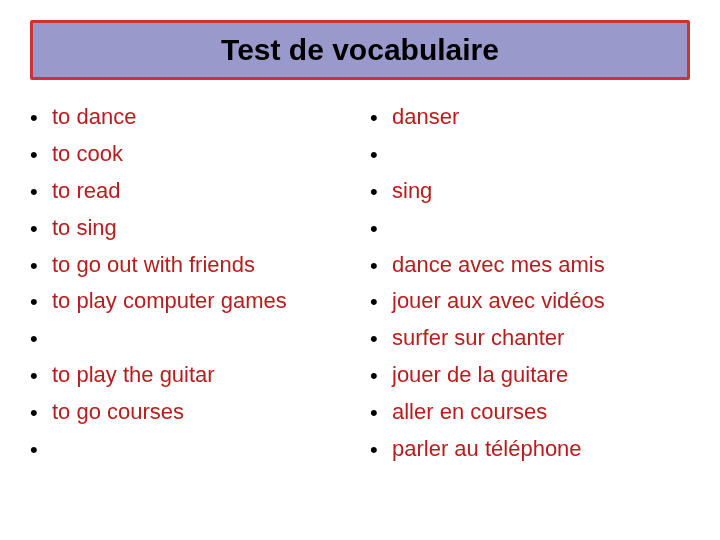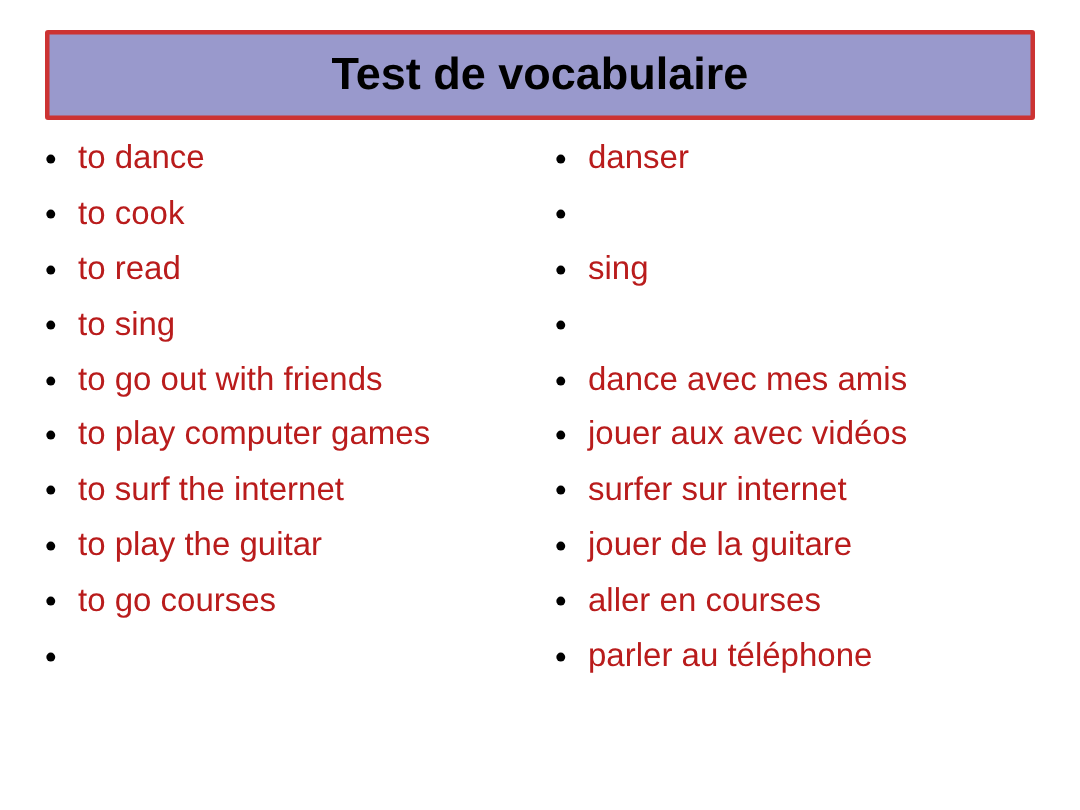--- a/index.html
+++ b/index.html
@@ -19,21 +19,21 @@
       align-items: center;
       padding: 20px 30px;
     }
 
     .title-box {
       background: #9999cc;
       border: 3px solid #cc3333;
       width: 100%;
       text-align: center;
       padding: 10px 20px;
-      margin-bottom: 8px;
+      margin-bottom: 20px;
       border-radius: 2px;
     }
 
     .title-text {
       font-size: 30px;
       font-weight: bold;
       color: #000000;
     }
 
     .content {
@@ -97,21 +97,20 @@
       <div class="list-item">
       <span class="bullet">•</span>
       <span class="item-text">to go out with friends</span>
     </div>
       <div class="list-item">
       <span class="bullet">•</span>
       <span class="item-text">to play computer games</span>
     </div>
       <div class="list-item">
       <span class="bullet">•</span>
-      <span class="item-text">to surf the internet</span>
     </div>
       <div class="list-item">
       <span class="bullet">•</span>
       <span class="item-text">to play the guitar</span>
     </div>
       <div class="list-item">
       <span class="bullet">•</span>
       <span class="item-text">to go courses</span>
     </div>
       <div class="list-item">
@@ -136,21 +135,21 @@
       <div class="list-item">
       <span class="bullet">•</span>
       <span class="item-text">dance avec mes amis</span>
     </div>
       <div class="list-item">
       <span class="bullet">•</span>
       <span class="item-text">jouer aux avec vidéos</span>
     </div>
       <div class="list-item">
       <span class="bullet">•</span>
-      <span class="item-text">surfer sur internet</span>
+      <span class="item-text">surfer sur chanter</span>
     </div>
       <div class="list-item">
       <span class="bullet">•</span>
       <span class="item-text">jouer de la guitare</span>
     </div>
       <div class="list-item">
       <span class="bullet">•</span>
       <span class="item-text">aller en courses</span>
     </div>
       <div class="list-item">

